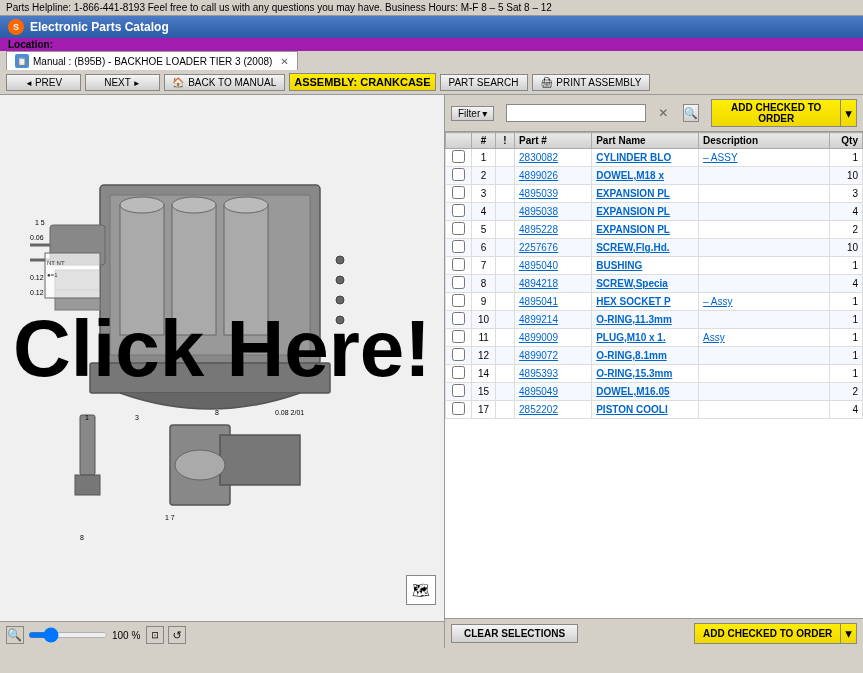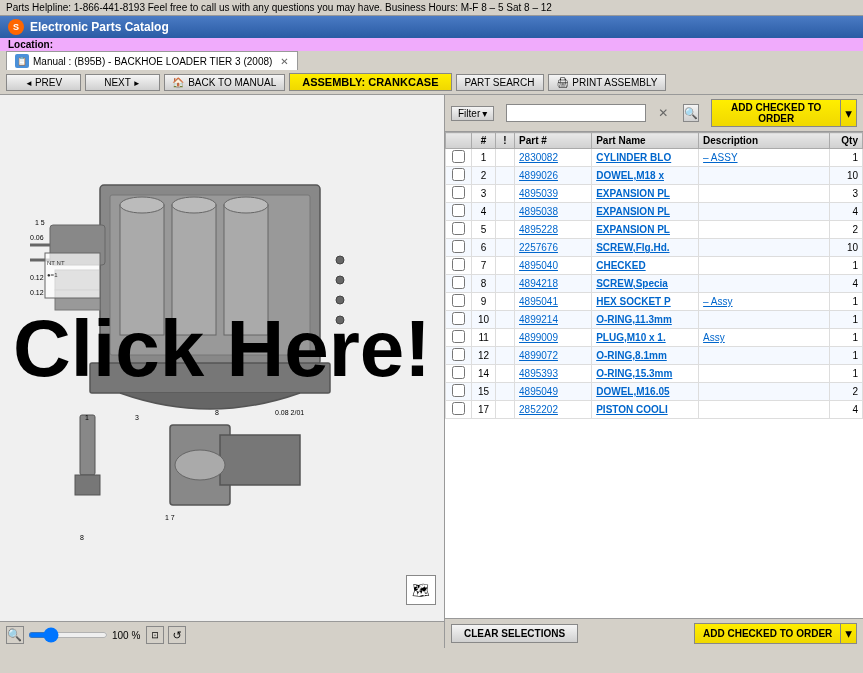--- a/index.html
+++ b/index.html
@@ -36,21 +36,21 @@
       background: linear-gradient(to bottom, #ffdd00, #f0c000);
       border: 1px solid #999;
       padding: 2px 8px;
       font-size: 10px;
       font-weight: bold;
       cursor: pointer;
       color: #000;
     }
 
     .location-bar {
-      background: #f0abfc;
+      background: #a21caf;
       padding: 1px 8px;
       font-size: 10px;
       display: flex; align-items: center; gap: 4px;
     }
 
     .manual-tab {
       display: inline-flex; align-items: center; gap: 4px;
       background: white;
       border: 1px solid #999;
       border-bottom: none;
@@ -90,21 +90,21 @@
       border: 1px solid #888;
       padding: 2px 8px;
       font-size: 10px;
       cursor: pointer;
       display: flex; align-items: center; gap: 3px;
     }
 
     .btn-assembly {
       background: linear-gradient(to bottom, #ffee00, #f0d800);
       border: 1px solid #888;
-      padding: 2px 12px;
+      padding: 2px 4px;
       font-size: 11px;
       font-weight: bold;
       cursor: pointer;
     }
 
     .btn-part-search {
       background: linear-gradient(to bottom, #f5f5f5, #d0d0d0);
       border: 1px solid #888;
       padding: 2px 8px;
       font-size: 10px;
@@ -596,21 +596,21 @@
               <td class="partno-cell"><a class="part-link" href="#">2257676</a></td>
               <td class="partname-cell"><a class="part-name-link" href="#">SCREW,Flg.Hd.</a></td>
               <td class="desc-cell"></td>
               <td class="qty-cell">10</td>
             </tr>
             <tr>
               <td class="checkbox-cell"><input type="checkbox" style=""></td>
               <td class="num-cell">7</td>
               <td class="warn-cell"></td>
               <td class="partno-cell"><a class="part-link" href="#">4895040</a></td>
-              <td class="partname-cell"><a class="part-name-link" href="#">CHECKED</a></td>
+              <td class="partname-cell"><a class="part-name-link" href="#">BUSHING</a></td>
               <td class="desc-cell"></td>
               <td class="qty-cell">1</td>
             </tr>
             <tr>
               <td class="checkbox-cell"><input type="checkbox" style=""></td>
               <td class="num-cell">8</td>
               <td class="warn-cell"></td>
               <td class="partno-cell"><a class="part-link" href="#">4894218</a></td>
               <td class="partname-cell"><a class="part-name-link" href="#">SCREW,Specia</a></td>
               <td class="desc-cell"></td>

